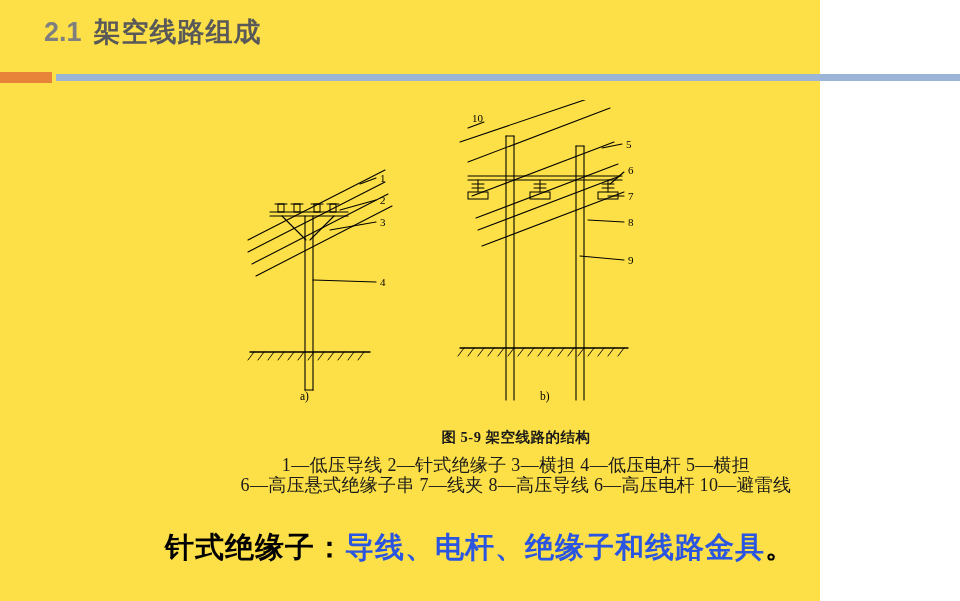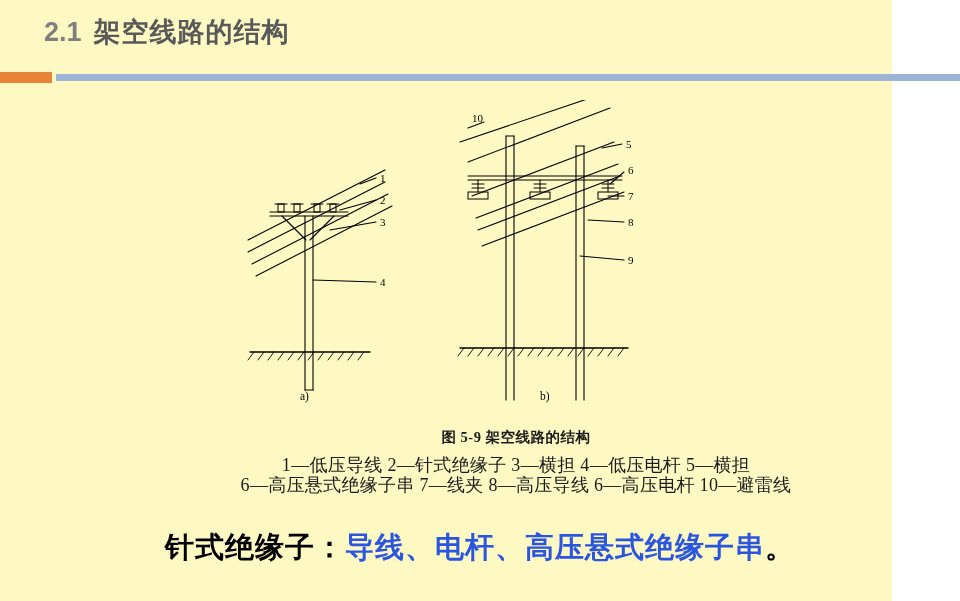--- a/index.html
+++ b/index.html
@@ -9,23 +9,23 @@
   body {
     width: 960px;
     height: 601px;
     background: #ffffff;
     font-family: "Liberation Sans", sans-serif;
     overflow: hidden;
     position: relative;
   }
   .slide {
     position: relative;
-    width: 892px;
+    width: 820px;
     height: 601px;
-    background: #fef9c3;
+    background: #fde047;
   }
   
   .title-row {
     position: absolute;
     left: 44px;
     top: 14px;
     display: flex;
     align-items: baseline;
     gap: 12px;
   }
@@ -106,21 +106,21 @@
   .st-black { color: #000000; }
   .st-blue  { color: #2a55e0; }
 </style>
 </head>
 <body>
 
 <div class="slide">
 
   <div class="title-row">
     <span class="title-num">2.1</span>
-    <span class="title-text">架空线路的结构</span>
+    <span class="title-text">架空线路组成</span>
   </div>
 
   <div class="bar-orange"></div>
   <div class="bar-blue"></div>
 
   <div class="figure-wrap">
     <svg class="fig-svg" width="540" height="330" viewBox="0 0 540 330">
       <g stroke="#000000" fill="none" stroke-width="1.1" stroke-linecap="round">
 
         <line x1="38" y1="140" x2="175" y2="70"></line>
@@ -256,16 +256,16 @@
     </svg>
   </div>
 
   <div class="caption">
     <div class="cap-title">图 5-9   架空线路的结构</div>
     <div class="cap-line">1—低压导线    2—针式绝缘子    3—横担    4—低压电杆    5—横担</div>
     <div class="cap-line">6—高压悬式绝缘子串    7—线夹    8—高压导线    6—高压电杆    10—避雷线</div>
   </div>
 
   <div class="statement">
-    <span class="st-black">针式绝缘子：</span><span class="st-blue">导线、电杆、高压悬式绝缘子串</span><span class="st-black">。</span>
+    <span class="st-black">针式绝缘子：</span><span class="st-blue">导线、电杆、绝缘子和线路金具</span><span class="st-black">。</span>
   </div>
 
 </div>
 
 </body></html>

